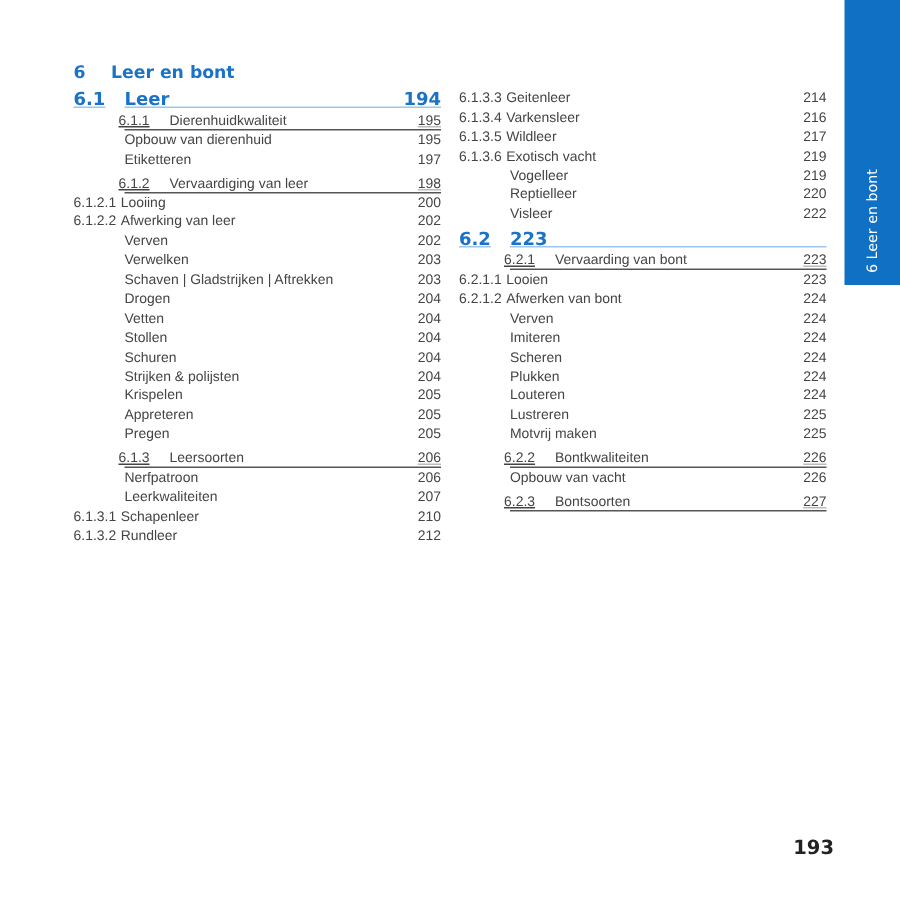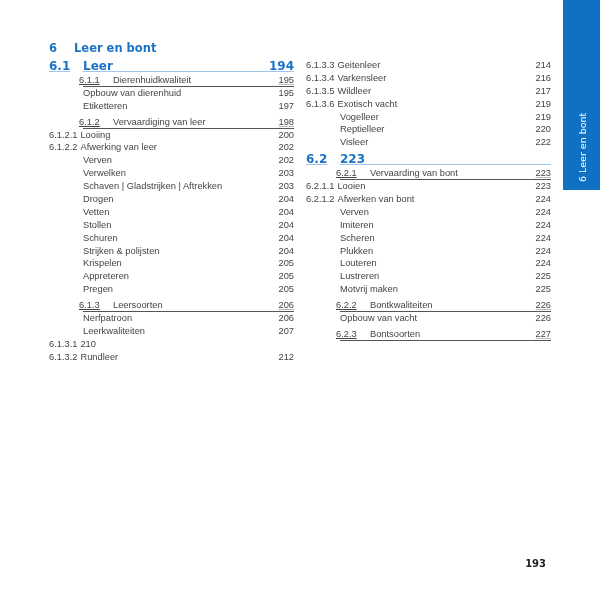--- a/index.html
+++ b/index.html
@@ -51,22 +51,22 @@
       background: #1071c4;
     }
     .side-tab .label {
       position: absolute; left: 50%; bottom: 8px;
       transform-origin: left bottom;
       transform: rotate(-90deg) translate(0, 50%);
       color: #ffffff; font-size: 9.5px; white-space: nowrap;
       font-family: "DejaVu Sans", sans-serif;
     }
     .page-number {
-      position: absolute; right: 54px; top: 558px;
-      font-size: 10px; font-weight: bold; color: #222;
+      position: absolute; right: 44px; top: 558px;
+      font-size: 13px; font-weight: bold; color: #222;
       font-family: "DejaVu Sans", sans-serif;
     }
   </style>
 </head>
 <body>
 
 <div class="chapter-title">
   <span class="num">6</span>
   <span>Leer en bont</span>
 </div>
@@ -157,20 +157,21 @@
     <div class="row ind">
       <span class="title">Nerfpatroon</span>
       <span class="page">206</span>
     </div>
     <div class="row ind">
       <span class="title">Leerkwaliteiten</span>
       <span class="page">207</span>
     </div>
     <div class="row sub">
       <span class="num">6.1.3.1</span>
+      <span class="title">Schapenleer</span>
       <span class="page">210</span>
     </div>
     <div class="row sub">
       <span class="num">6.1.3.2</span>
       <span class="title">Rundleer</span>
       <span class="page">212</span>
     </div>
   </div>
 <div class="col right" id="col-right">
     <div class="row sub">

